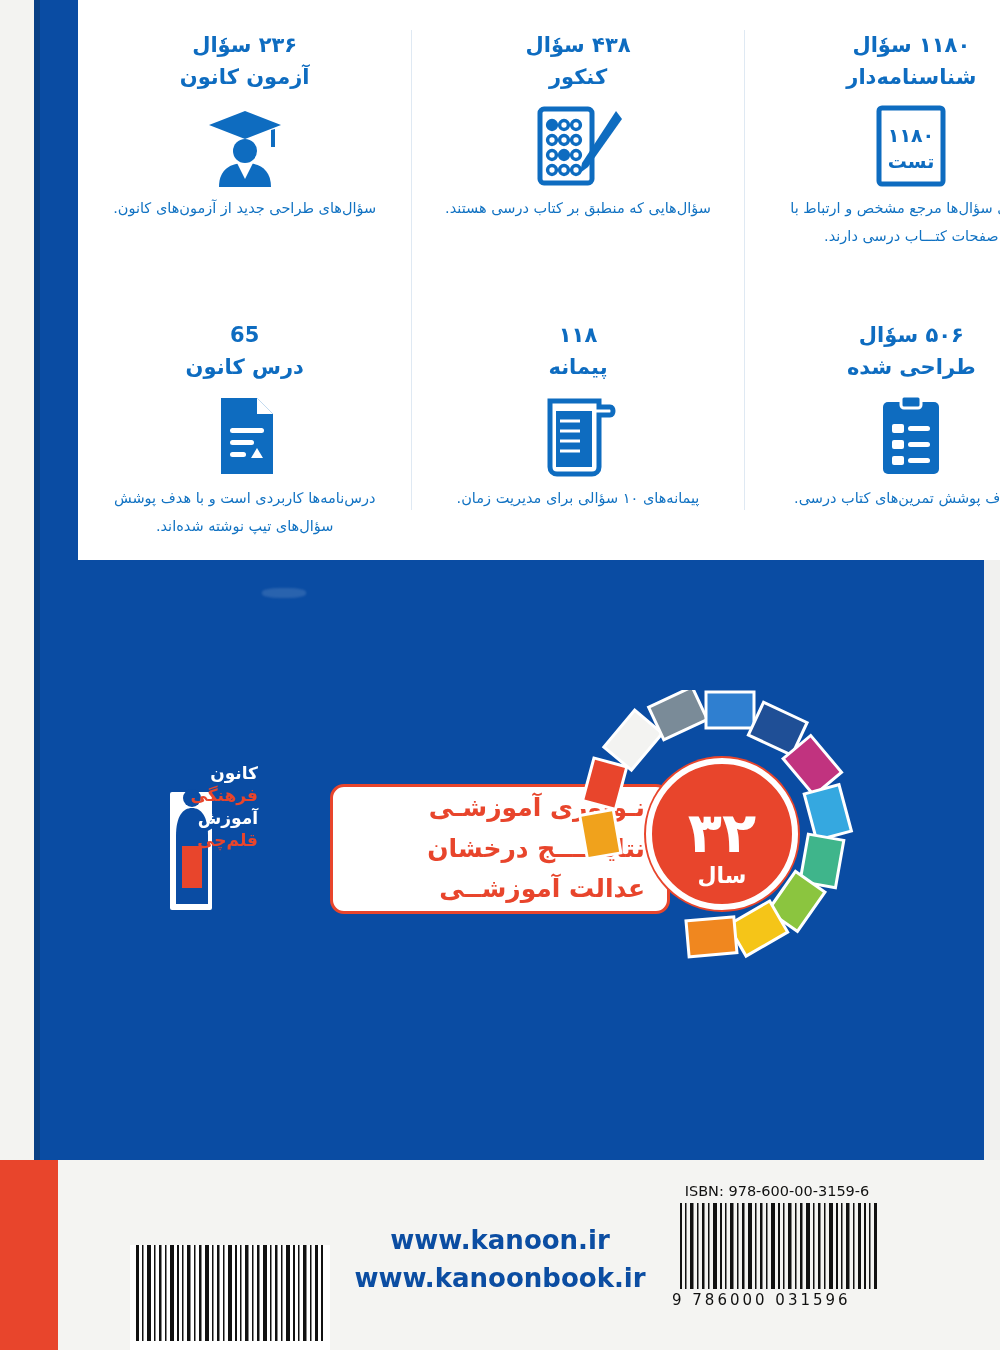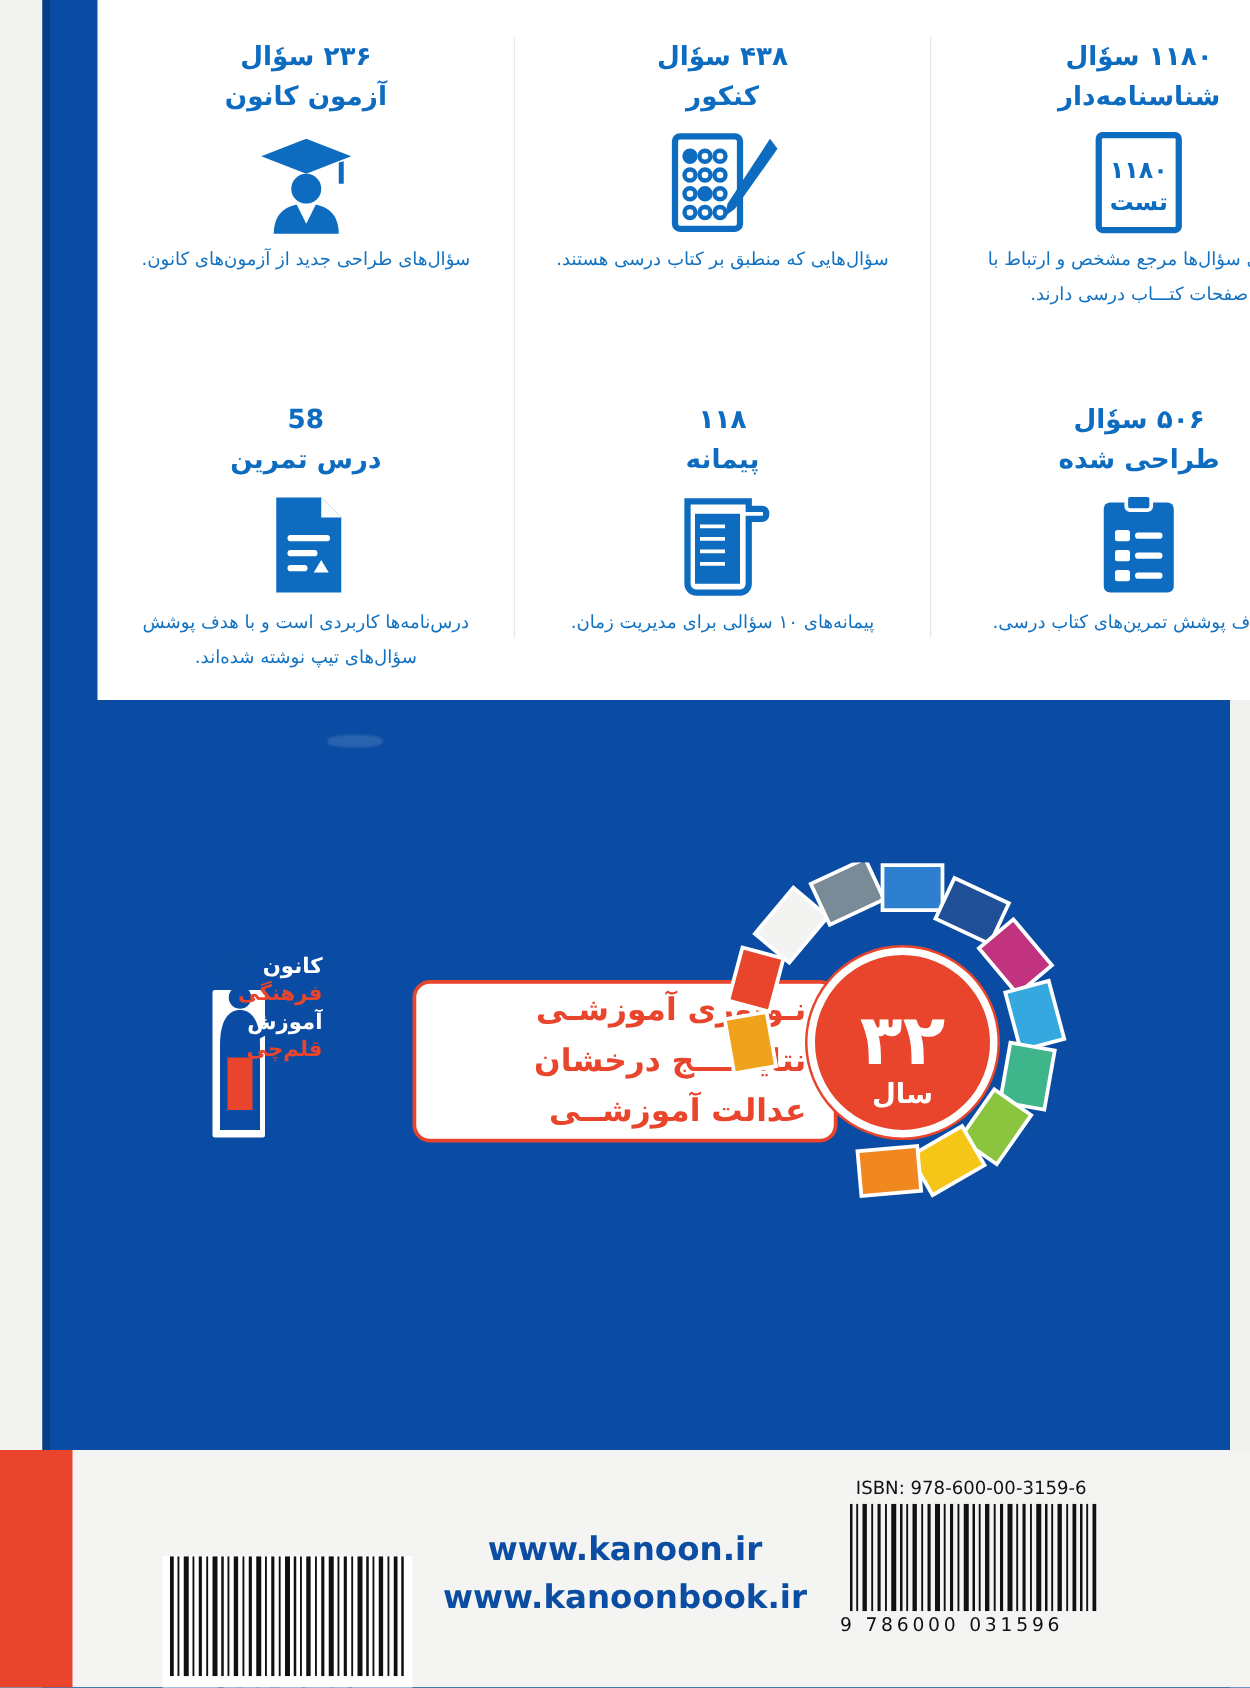--- a/index.html
+++ b/index.html
@@ -283,22 +283,22 @@
               <line x1="30" y1="48" x2="50" y2="48"></line>
               <line x1="30" y1="58" x2="50" y2="58"></line>
             </g>
           </svg>
         </div>
         <div class="f-desc">پیمانه‌های ۱۰ سؤالی برای مدیریت زمان.</div>
       </div>
 
       <div class="feat">
         <div class="f-title">
-          <span>58</span><br>
-          <span>درس تمرین</span>
+          <span>65</span><br>
+          <span>درس کانون</span>
         </div>
         <div class="f-icon">
           <svg width="92" height="84" viewBox="0 0 92 84">
             <path d="M22 4 L58 4 L74 20 L74 80 L22 80 Z" fill="#0e6cc0"></path>
             <path d="M58 4 L58 20 L74 20 Z" fill="#ffffff"></path>
             <g fill="#ffffff">
               <rect x="31" y="34" width="34" height="5" rx="2.5"></rect>
               <rect x="31" y="46" width="24" height="5" rx="2.5"></rect>
               <rect x="31" y="58" width="16" height="5" rx="2.5"></rect>
             </g>

